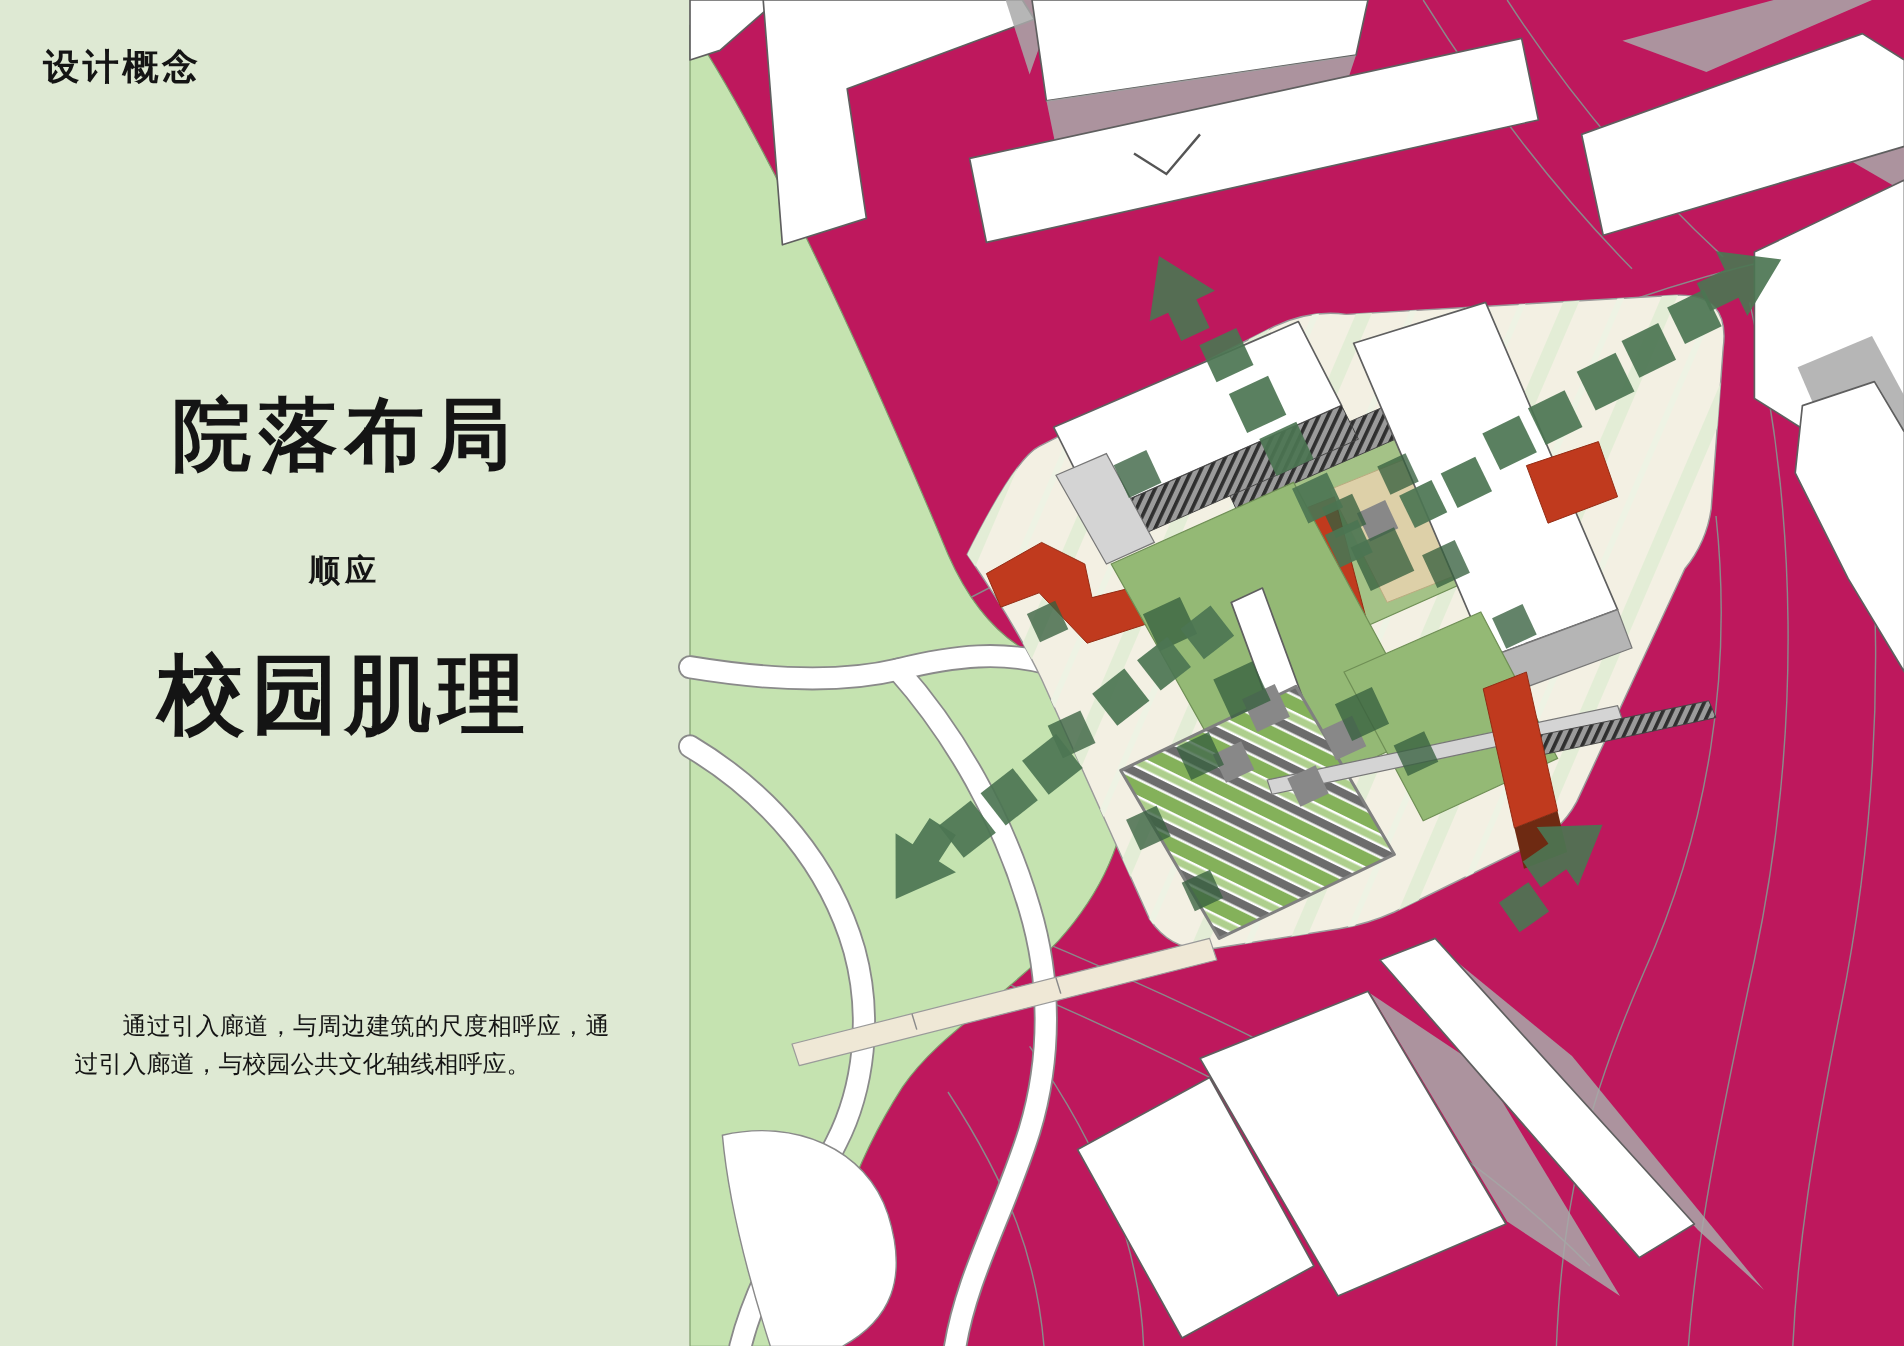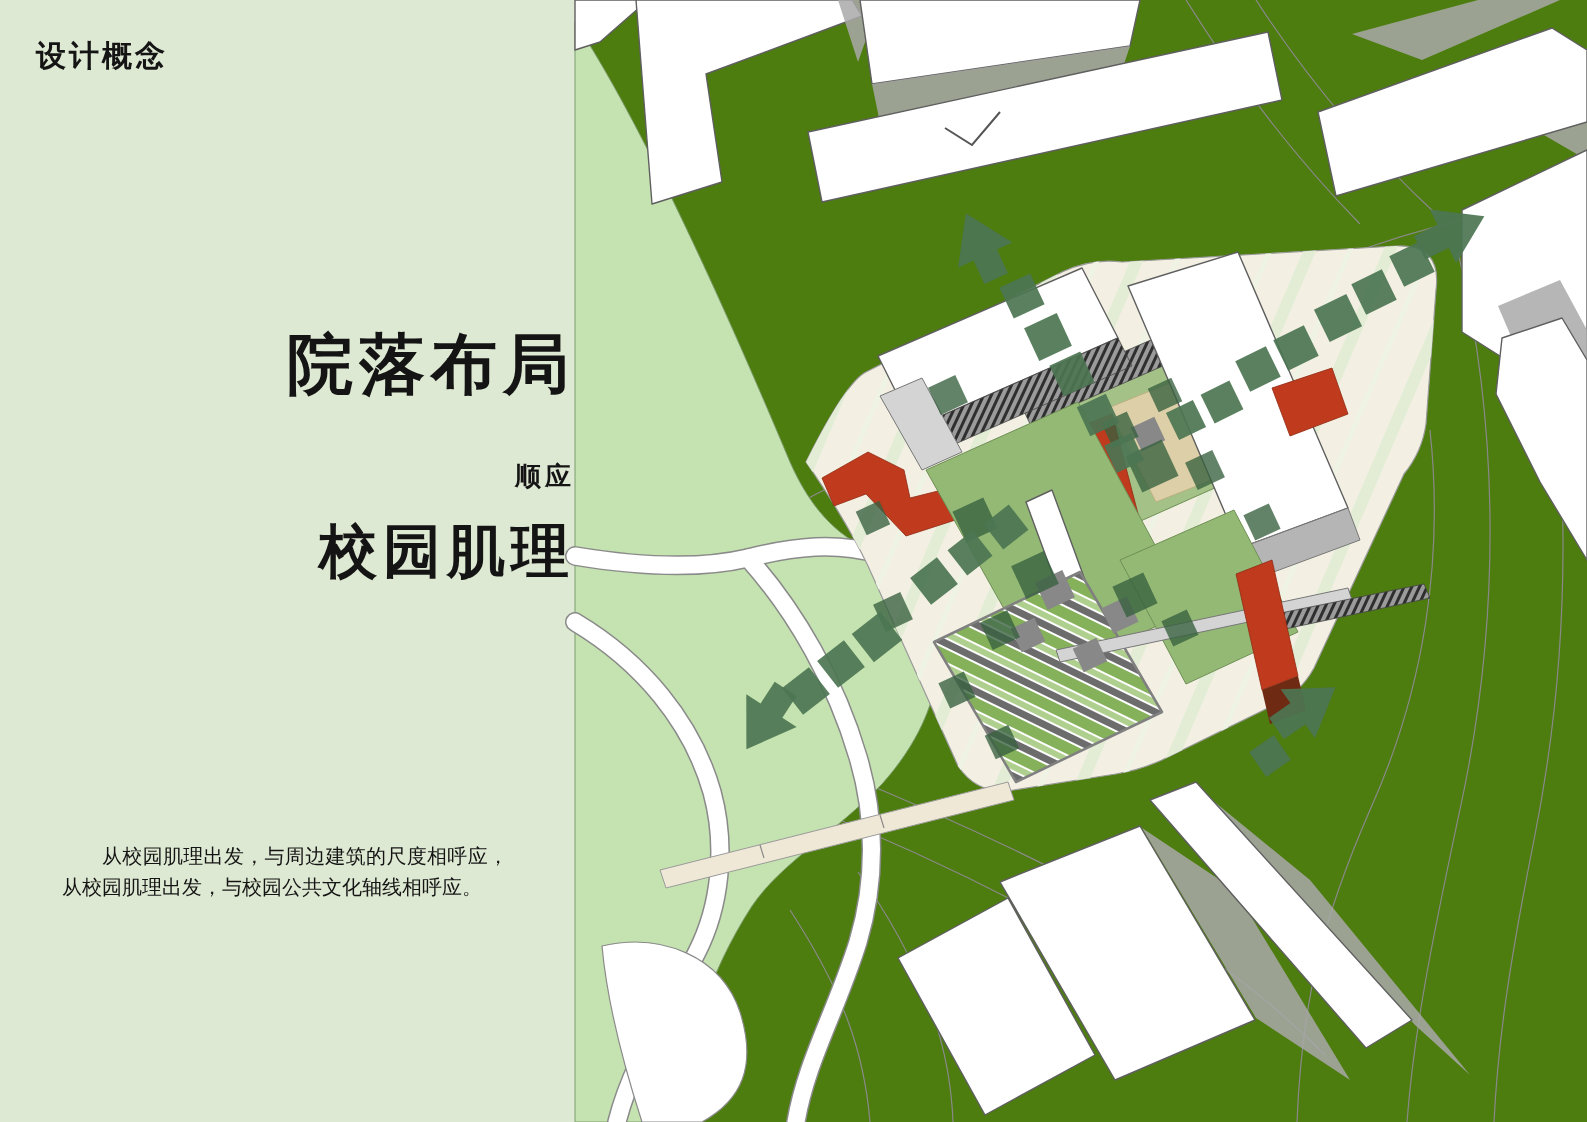--- a/index.html
+++ b/index.html
@@ -4,28 +4,28 @@
 <style>
   :root{
     --panel-bg:#dee9d3; --panel-fg:#141414;
     --park-green:#c5e3b0; --plat-cream:#f3f0e3; --stripe-green:#e3edd6;
     --roof-green:#94b975; --roof-green-light:#a4c287; --tree-green:#37603f;
     --axis-green:#4c7553; --accent-red:#c03a1e; --accent-dark-red:#6e2a12;
     --accent-orange:#f2a25a; --court-tan:#ddd0a8; --shadow-gray:#a9a9a9;
     --building-white:#ffffff; --outline-gray:#5f5f5f;
   }
   html,body{margin:0;padding:0;background:#ffffff;}
-  .page{position:relative;width:1587px;height:1122px;background:#4d7c0f;overflow:hidden;
-        font-family:Liberation Sans, sans-serif;color:var(--panel-fg);}
+  .page{position:relative;width:1587px;height:1122px;background:#be185d;overflow:hidden;
+        font-family:Liberation Serif, serif;color:var(--panel-fg);}
   .panel{position:absolute;left:0;top:0;width:575px;height:1122px;background:var(--panel-bg);}
   .panel-header{position:absolute;left:36px;top:36px;font-size:30px;font-weight:700;letter-spacing:3px;}
-  .headline{position:absolute;left:0;width:100%;text-align:right;font-weight:600;line-height:1;}
+  .headline{position:absolute;left:0;width:100%;text-align:center;font-weight:600;line-height:1;}
   .headline.h1{top:331px;font-size:66px;letter-spacing:6px;}
   .headline.h2{top:463px;font-size:26px;letter-spacing:4px;font-weight:600;}
-  .headline.h3{top:522px;font-size:58px;letter-spacing:6px;}
+  .headline.h3{top:543px;font-size:72px;letter-spacing:6px;}
   .panel-desc{position:absolute;left:62px;top:841px;width:446px;font-size:20px;line-height:1.55;
               text-indent:2em;text-align:justify;}
   svg{position:absolute;left:0;top:0;}
   .ln{fill:none;stroke:#8a8a8a;stroke-width:1.2;}
   .bld{fill:var(--building-white);stroke:var(--outline-gray);stroke-width:1.4;stroke-linejoin:round;}
   .shd{fill:var(--shadow-gray);opacity:.85;stroke:none;}
   .park{fill:var(--park-green);stroke:#7d9c6c;stroke-width:1;}
   .pcase{fill:none;stroke:#8a8a8a;stroke-width:20;stroke-linecap:round;}
   .ppath{fill:none;stroke:#ffffff;stroke-width:17;stroke-linecap:round;}
   .plat{fill:var(--plat-cream);stroke:#9a9a9a;stroke-width:1.2;stroke-linejoin:round;}
@@ -49,21 +49,21 @@
 <title>设计概念</title></head>
 <body>
 
 <div class="page">
 
   <div class="panel">
     <div class="panel-header">设计概念</div>
     <div class="headline h1">院落布局</div>
     <div class="headline h2">顺应</div>
     <div class="headline h3">校园肌理</div>
-    <div class="panel-desc">从校园肌理出发，与周边建筑的尺度相呼应，从校园肌理出发，与校园公共文化轴线相呼应。</div>
+    <div class="panel-desc">通过引入廊道，与周边建筑的尺度相呼应，通过引入廊道，与校园公共文化轴线相呼应。</div>
   </div>
 
   <svg width="1587" height="1122" viewBox="0 0 1587 1122">
     <defs>
       <rect id="sq" x="-0.5" y="-0.5" width="1" height="1"></rect>
       <path id="arr" d="M0,-36 L30,10 L13,10 L13,36 L-13,36 L-13,10 L-30,10 Z"></path>
       <pattern id="slats" width="7" height="7" patternUnits="userSpaceOnUse" patternTransform="rotate(25)">
         <rect width="7" height="7" fill="#9b9b9b"></rect>
           <rect width="3" height="7" fill="#2f2f2f"></rect>
       </pattern>

